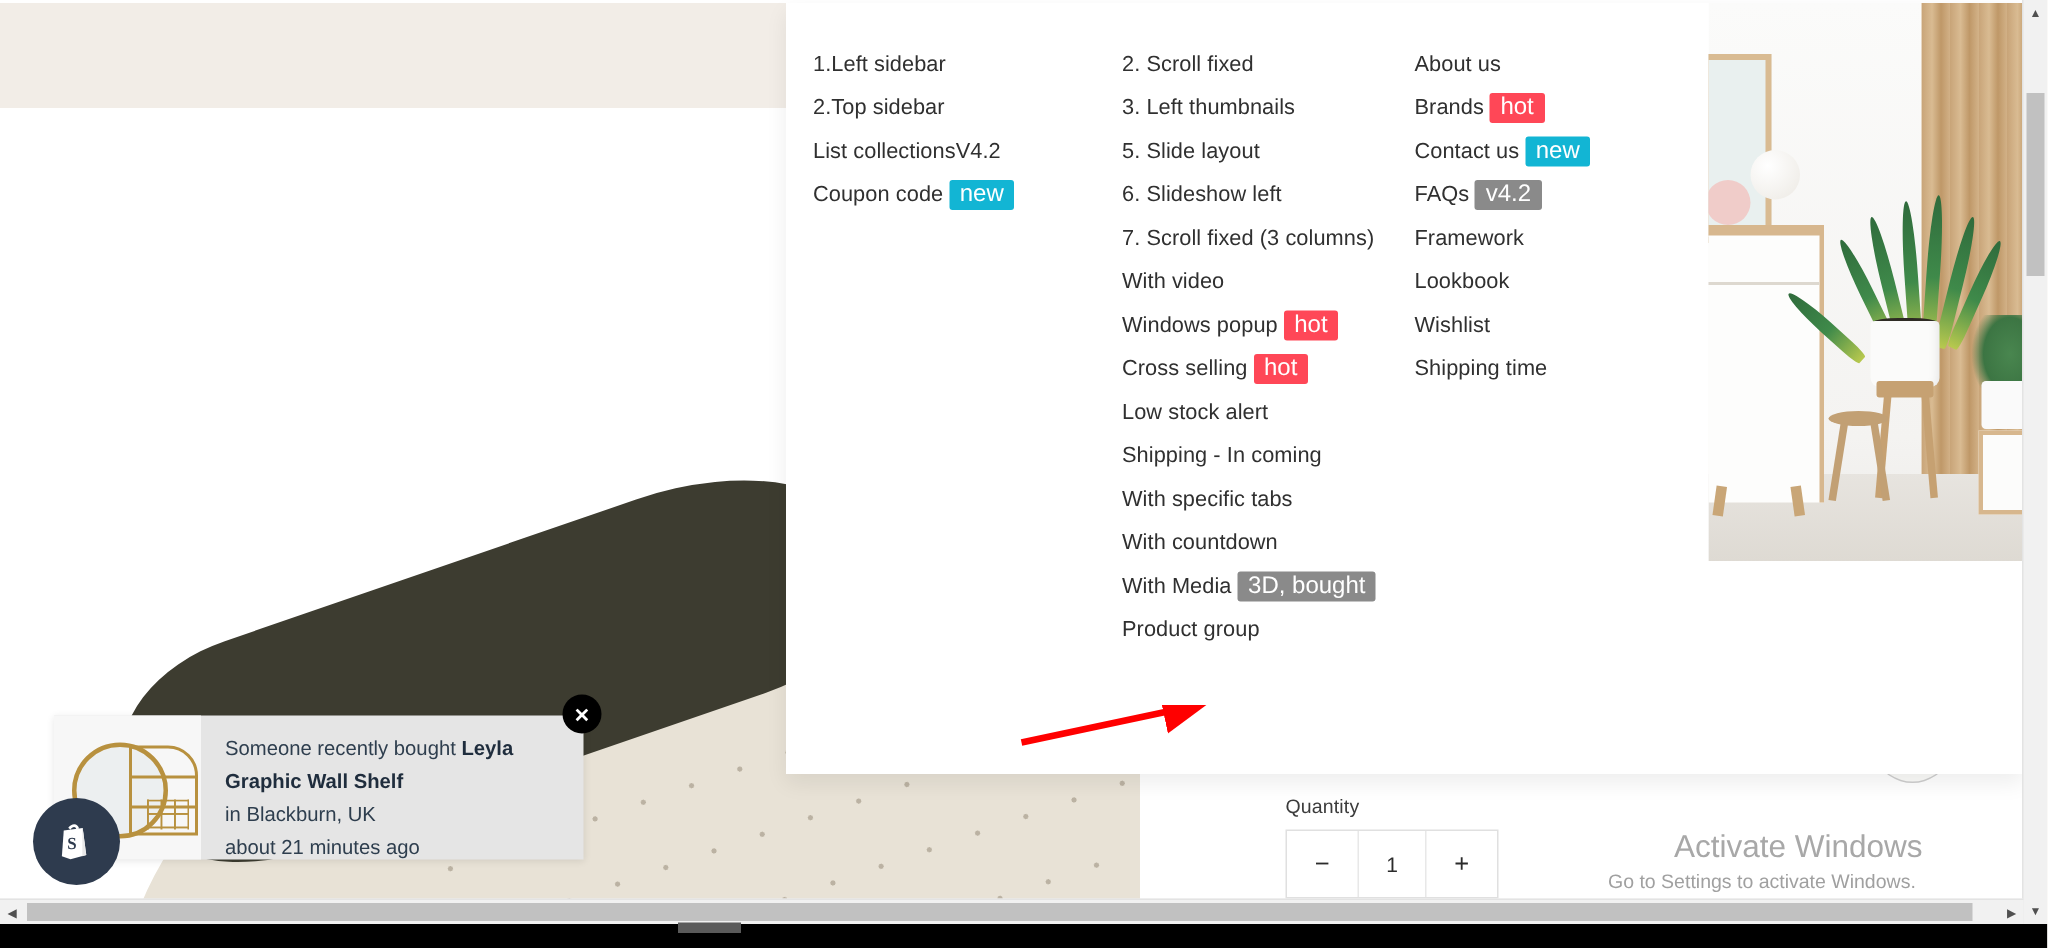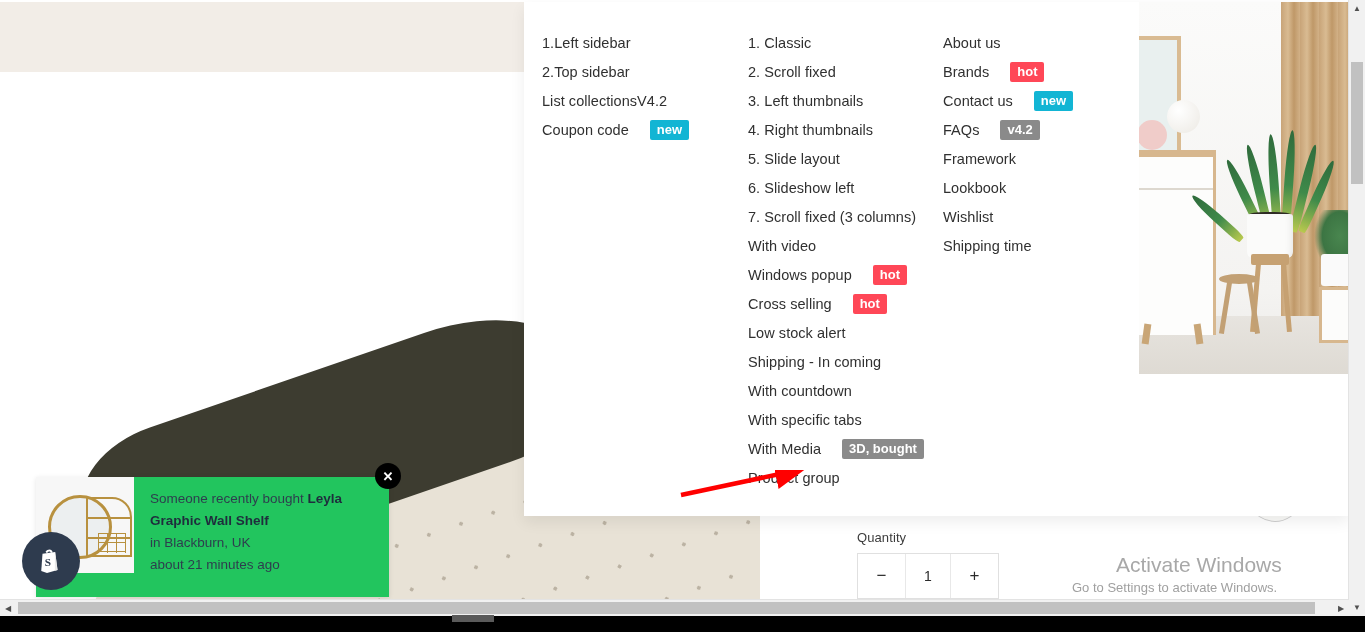--- a/index.html
+++ b/index.html
@@ -219,46 +219,46 @@
     display: flex; align-items: center;
     height: 29px;
     font-size: 14.5px;
     color: #303030;
     cursor: pointer;
     white-space: nowrap;
   }
   .mm-item .lbl { letter-spacing: .05px; }
   .badge {
     display: inline-block;
-    margin-left: 21px;
+    margin-left: 4px;
     padding: 1px 7px 2px;
-    font-size: 13px;
-    font-weight: 700;
+    font-size: 16px;
+    font-weight: 400;
     color: #ffffff;
     border-radius: 2px;
     line-height: 17px;
   }
   .badge.new  { background: #12b5d4; }
   .badge.hot  { background: #ff4757; }
   .badge.gray { background: #8a8a8a; }
 
   .mm-image {
     width: 100%; height: 372px;
     position: relative; overflow: hidden;
   }
 
   
   .annot-arrow { position: absolute; left: 676px; top: 470px; z-index: 40; }
 
   
   .sales-pop {
     position: absolute;
     left: 36px; top: 477px;
-    width: 353px; height: 120px;
-    background: #22c55e;
+    width: 353px; height: 96px;
+    background: #e5e5e5;
     display: flex;
     z-index: 35;
     box-shadow: 0 1px 5px rgba(0,0,0,.10);
   }
   .sp-thumb {
     width: 98px; height: 96px;
     background: #f7f7f7;
     position: relative; overflow: hidden; flex: none;
   }
   .sp-mirror {
@@ -405,30 +405,24 @@
         <div class="mm-item">
           <span class="lbl">List collectionsV4.2</span>
         </div>
         <div class="mm-item">
           <span class="lbl">Coupon code</span>
           <span class="badge new">new</span>
         </div>
       </div>
     <div class="mm-col c2" id="col-1">
         <div class="mm-item">
-          <span class="lbl">1. Classic</span>
-        </div>
-        <div class="mm-item">
           <span class="lbl">2. Scroll fixed</span>
         </div>
         <div class="mm-item">
           <span class="lbl">3. Left thumbnails</span>
-        </div>
-        <div class="mm-item">
-          <span class="lbl">4. Right thumbnails</span>
         </div>
         <div class="mm-item">
           <span class="lbl">5. Slide layout</span>
         </div>
         <div class="mm-item">
           <span class="lbl">6. Slideshow left</span>
         </div>
         <div class="mm-item">
           <span class="lbl">7. Scroll fixed (3 columns)</span>
         </div>
@@ -443,24 +437,24 @@
           <span class="lbl">Cross selling</span>
           <span class="badge hot">hot</span>
         </div>
         <div class="mm-item">
           <span class="lbl">Low stock alert</span>
         </div>
         <div class="mm-item">
           <span class="lbl">Shipping - In coming</span>
         </div>
         <div class="mm-item">
+          <span class="lbl">With specific tabs</span>
+        </div>
+        <div class="mm-item">
           <span class="lbl">With countdown</span>
-        </div>
-        <div class="mm-item">
-          <span class="lbl">With specific tabs</span>
         </div>
         <div class="mm-item">
           <span class="lbl">With Media</span>
           <span class="badge gray">3D, bought</span>
         </div>
         <div class="mm-item">
           <span class="lbl">Product group</span>
         </div>
       </div>
     <div class="mm-col c3" id="col-2">

